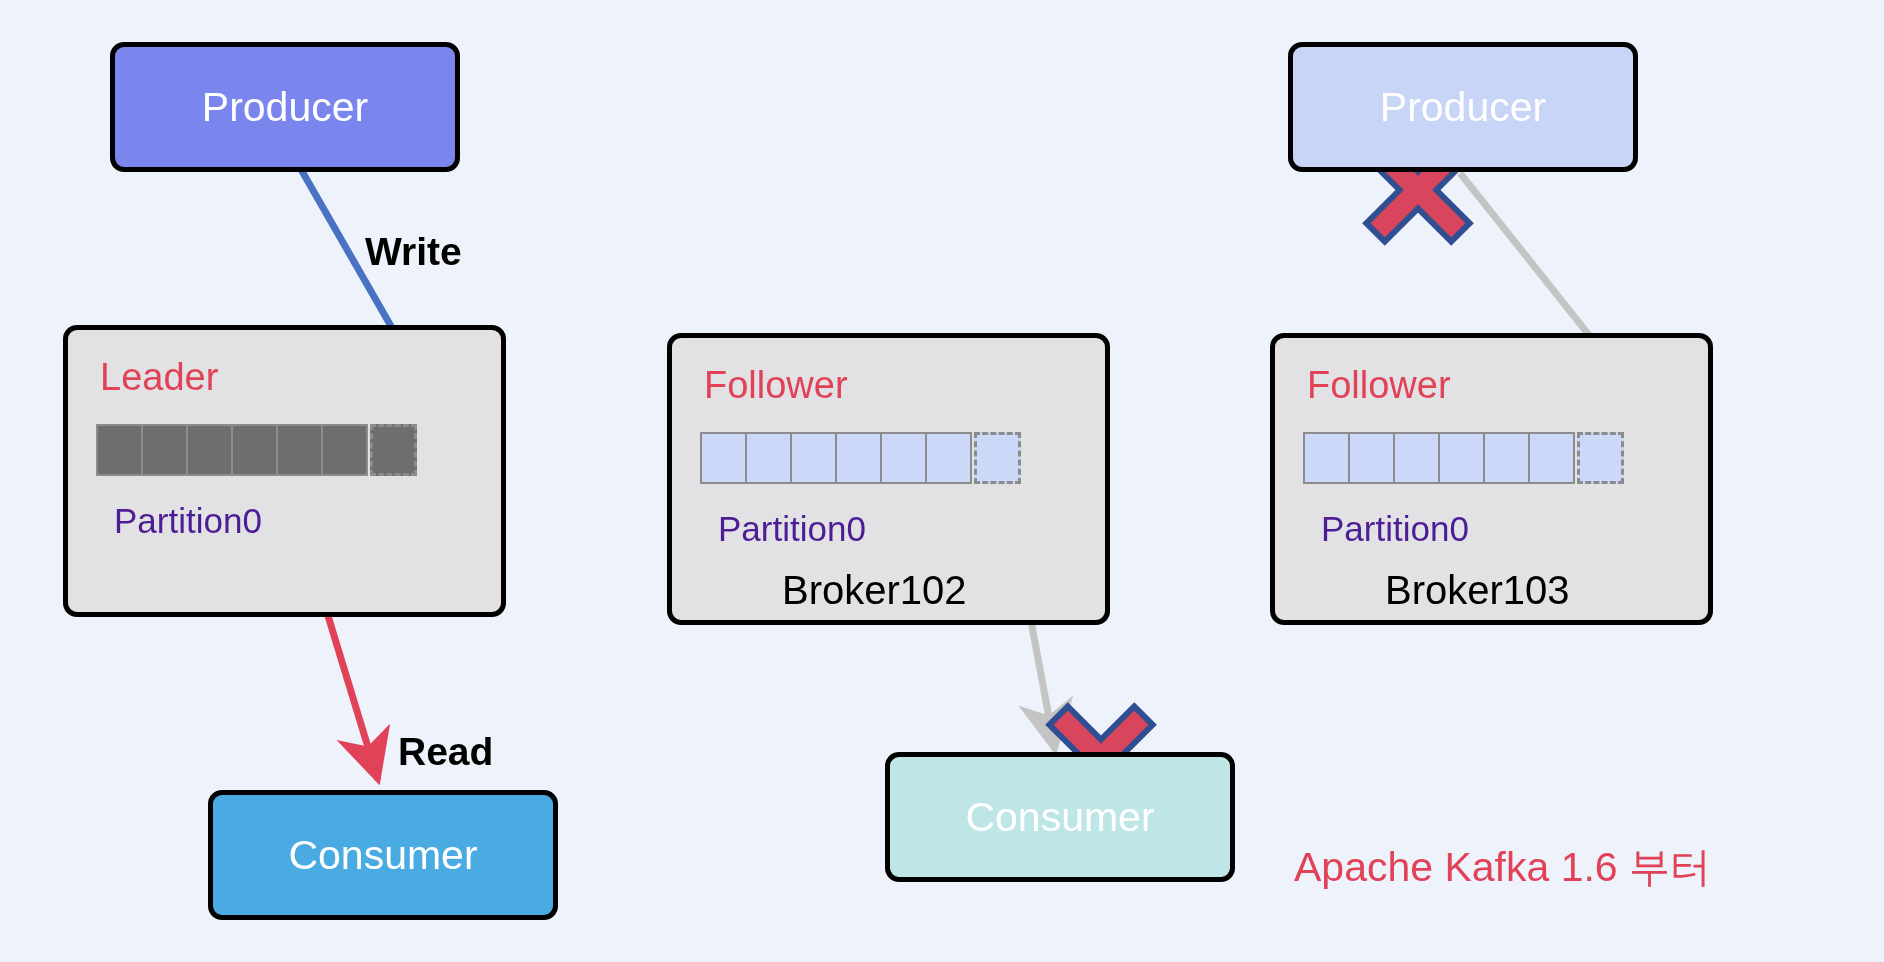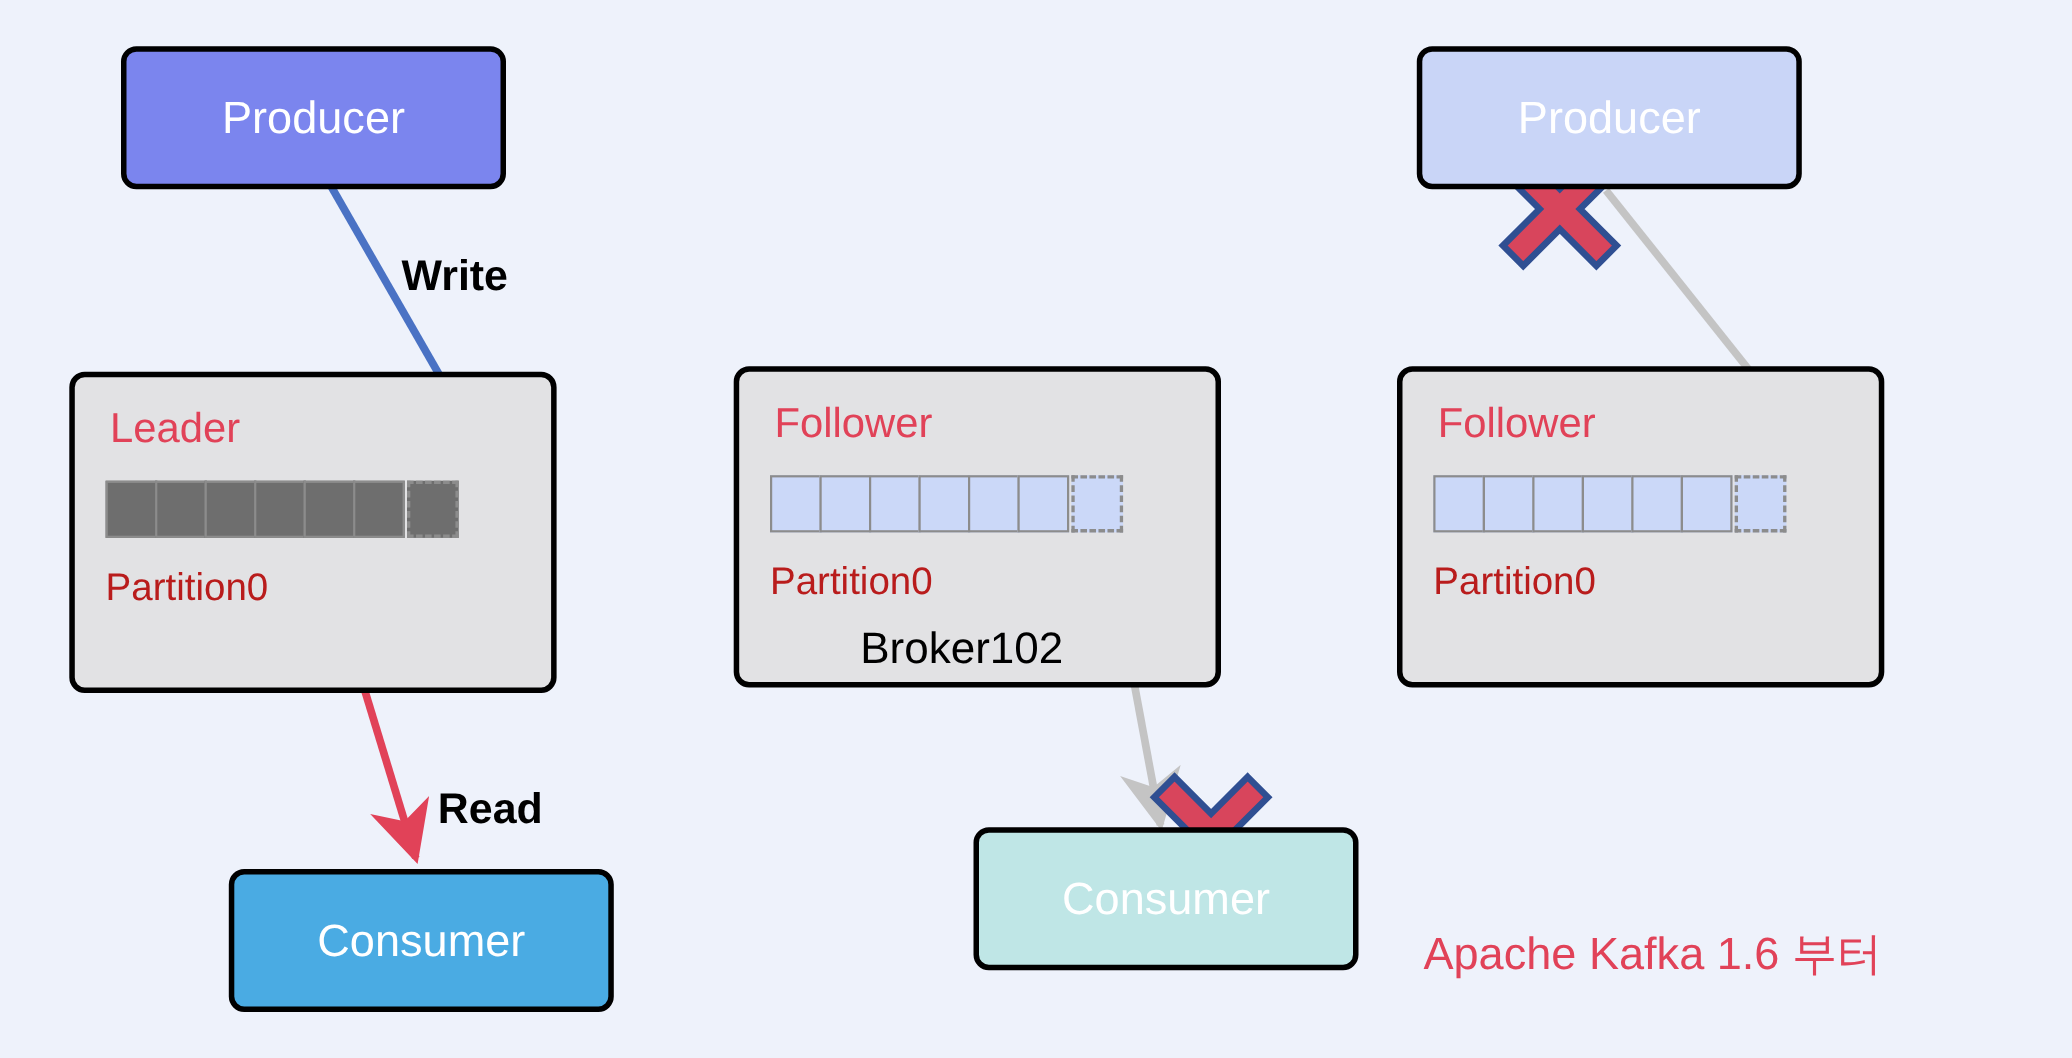--- a/index.html
+++ b/index.html
@@ -73,23 +73,24 @@
   }
   .cell.dark  { background: #6e6e6e; }
   .cell.light { background: #cbd8f8; }
   .cell.dashed {
     border: 3px dashed #8c8c8c;
     margin-left: 4px;
   }
   .partition-name {
     position: absolute;
     font-size: 35px;
-    color: #b91c1c;
-    line-height: 1;
-    white-space: nowrap;
+    color: #4c1d95;
+    line-height: 1;
+    white-space: nowrap;
+    margin-left: 18px;
   }
   .broker-name {
     position: absolute;
     font-size: 40px;
     color: #000000;
     line-height: 1;
     white-space: nowrap;
   }
 
   
@@ -155,21 +156,21 @@
   </div>
 
   <div class="node consumer-active" style="left:208px; top:790px; width:350px; height:130px;">
     <span class="node-label">Consumer</span>
   </div>
 
   <div class="node consumer-muted" style="left:885px; top:752px; width:350px; height:130px;">
     <span class="node-label">Consumer</span>
   </div>
 
-  <div class="broker" style="left:63px; top:338px; width:443px; height:292px;padding-left:16px;">
+  <div class="broker" style="left:63px; top:325px; width:443px; height:292px;padding-left:16px;">
     <span class="role" style="left:32px; top:28px;">Leader</span>
     <div class="partition-bar" style="left:28px; top:94px;">
       <span class="cell dark"></span>
       <span class="cell dark"></span>
       <span class="cell dark"></span>
       <span class="cell dark"></span>
       <span class="cell dark"></span>
       <span class="cell dark"></span>
       <span class="cell dark dashed"></span>
     </div>
@@ -196,24 +197,25 @@
     <div class="partition-bar" style="left:28px; top:94px;">
       <span class="cell light"></span>
       <span class="cell light"></span>
       <span class="cell light"></span>
       <span class="cell light"></span>
       <span class="cell light"></span>
       <span class="cell light"></span>
       <span class="cell light dashed"></span>
     </div>
     <span class="partition-name" style="left:28px; top:173px;">Partition0</span>
+    <span class="broker-name" style="left:110px; top:232px;">Broker103</span>
   </div>
 
   <span class="edge-label" style="left:365px; top:232px;">Write</span>
-  <span class="edge-label" style="left:398px; top:716px;text-align:right;">Read</span>
+  <span class="edge-label" style="left:398px; top:732px;text-align:right;">Read</span>
 
   <div class="note" style="left:1294px; top:742px;">
     <div>Apache Kafka 1.6 부터</div>
     
     
   </div>
 
 </div>
 
 </body></html>

